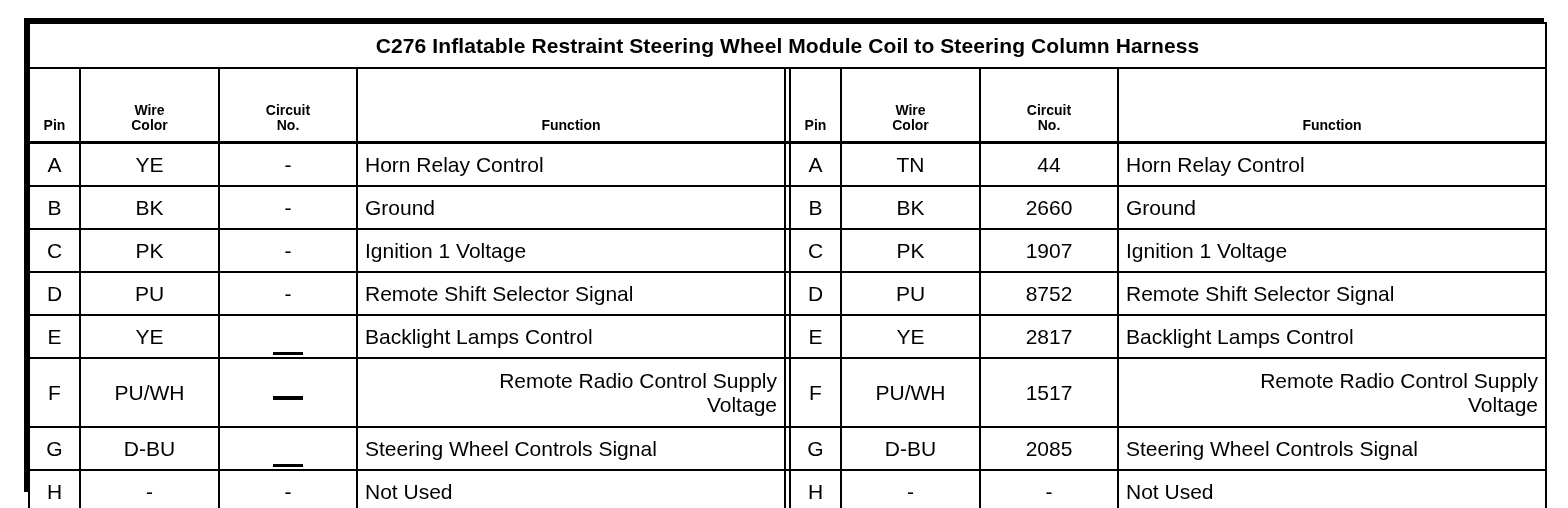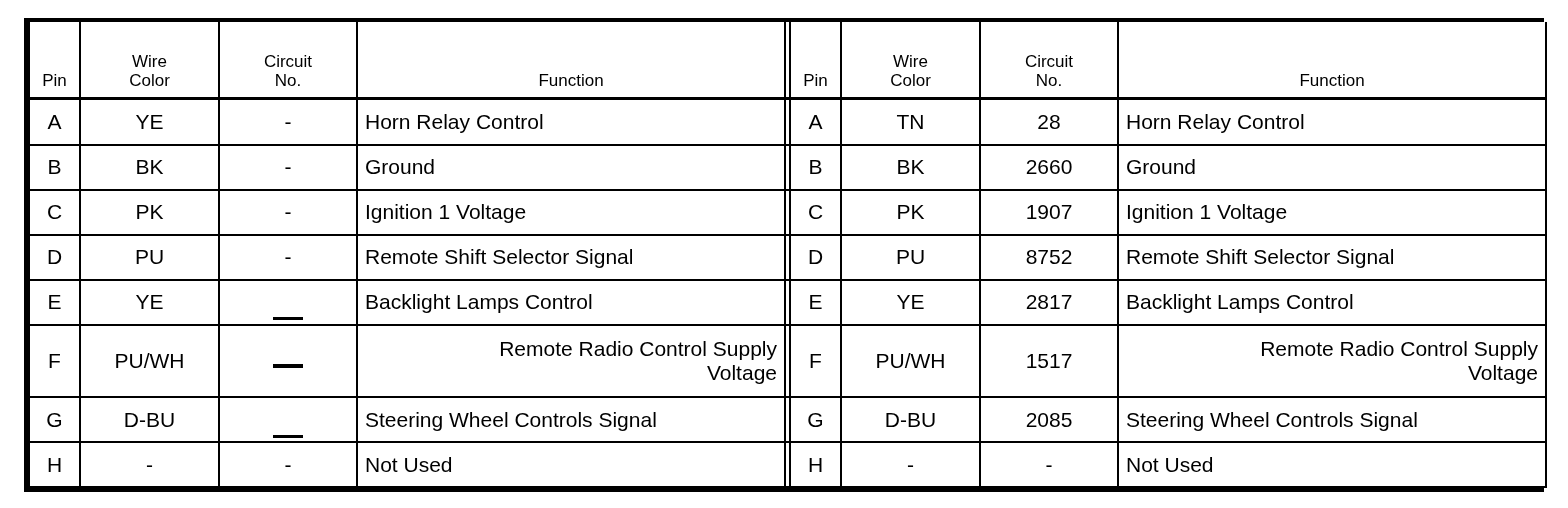--- a/index.html
+++ b/index.html
@@ -50,22 +50,22 @@
     text-align: center;
     font-weight: bold;
     font-size: 21.5px;
     height: 43px;
     letter-spacing: .1px;
   }
 
   
   tr.head-row td {
     text-align: center;
-    font-weight: normal;
-    font-size: 17px;
+    font-weight: bold;
+    font-size: 14px;
     height: 65px;
     vertical-align: bottom;
     padding-bottom: 7px;
     border-top: none;
     border-bottom: 3px solid #000;
   }
   tr.head-row td.pin-col { padding-bottom: 7px; }
 
   
   col.c-pin      { width: 51px; }
@@ -127,20 +127,23 @@
         <col class="c-circuit">
         <col class="c-function">
       <col class="c-gap">
       <col class="c-pin">
         <col class="c-color">
         <col class="c-circuit">
         <col class="c-function">
     </colgroup>
     <tbody>
 
+      <tr>
+        <td class="title-cell" colspan="9">C276 Inflatable Restraint Steering Wheel Module Coil to Steering Column Harness</td>
+      </tr>
 
       <tr class="head-row">
         <td class="pin-col">Pin</td>
         <td class="color-col">
           <span class="fn-line">Wire</span>
           <span class="fn-line">Color</span>
         </td>
         <td class="circuit-col">
           <span class="fn-line">Circuit</span>
           <span class="fn-line">No.</span>
@@ -162,21 +165,21 @@
       </tr>
 
     <tr class="data-row">
           <td class="pin-col">A</td>
           <td class="color-col">YE</td>
           <td class="circuit-col"><span class="mark-dash">-</span></td>
           <td class="function-col">Horn Relay Control</td>
           <td class="spine"></td>
           <td class="pin-col">A</td>
           <td class="color-col">TN</td>
-          <td class="circuit-col"><span class="mark-dash">28</span></td>
+          <td class="circuit-col"><span class="mark-dash">44</span></td>
           <td class="function-col">Horn Relay Control</td>
         </tr>
         <tr class="data-row">
           <td class="pin-col">B</td>
           <td class="color-col">BK</td>
           <td class="circuit-col"><span class="mark-dash">-</span></td>
           <td class="function-col">Ground</td>
           <td class="spine"></td>
           <td class="pin-col">B</td>
           <td class="color-col">BK</td>

